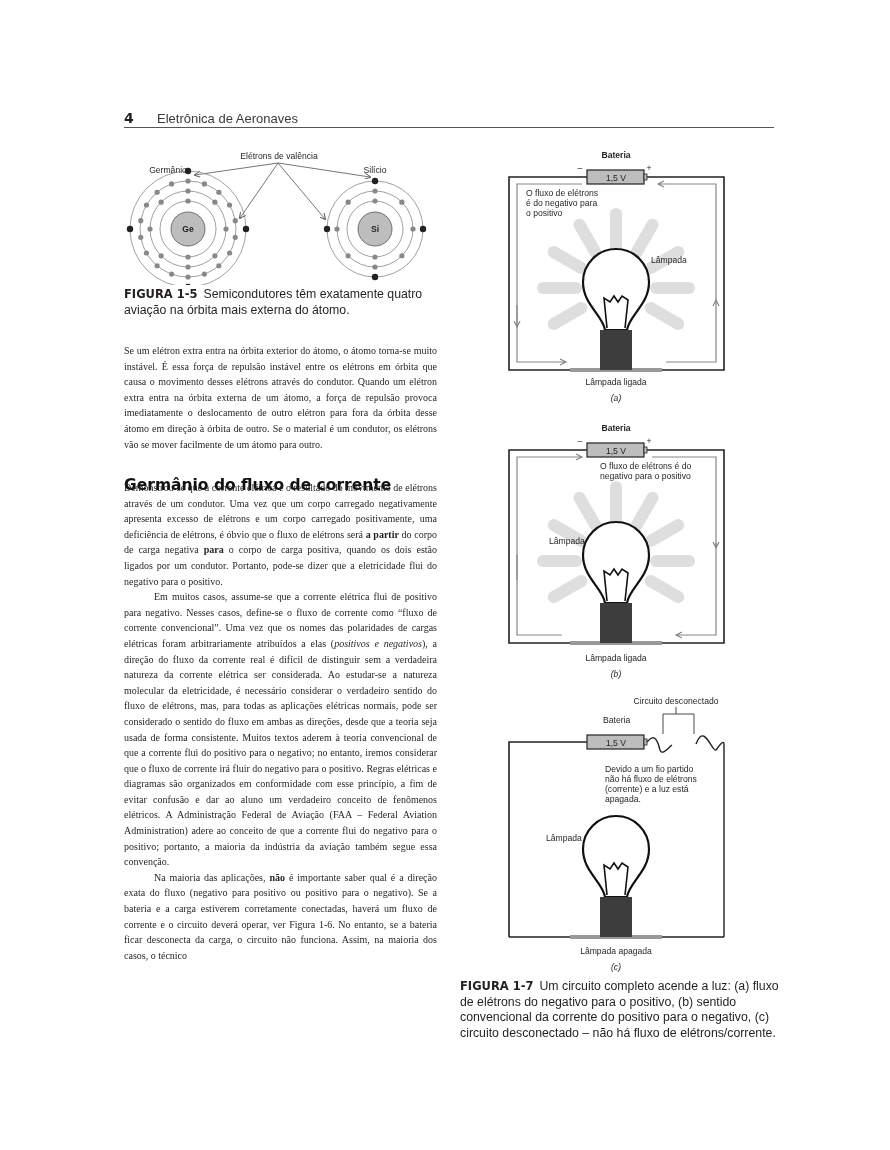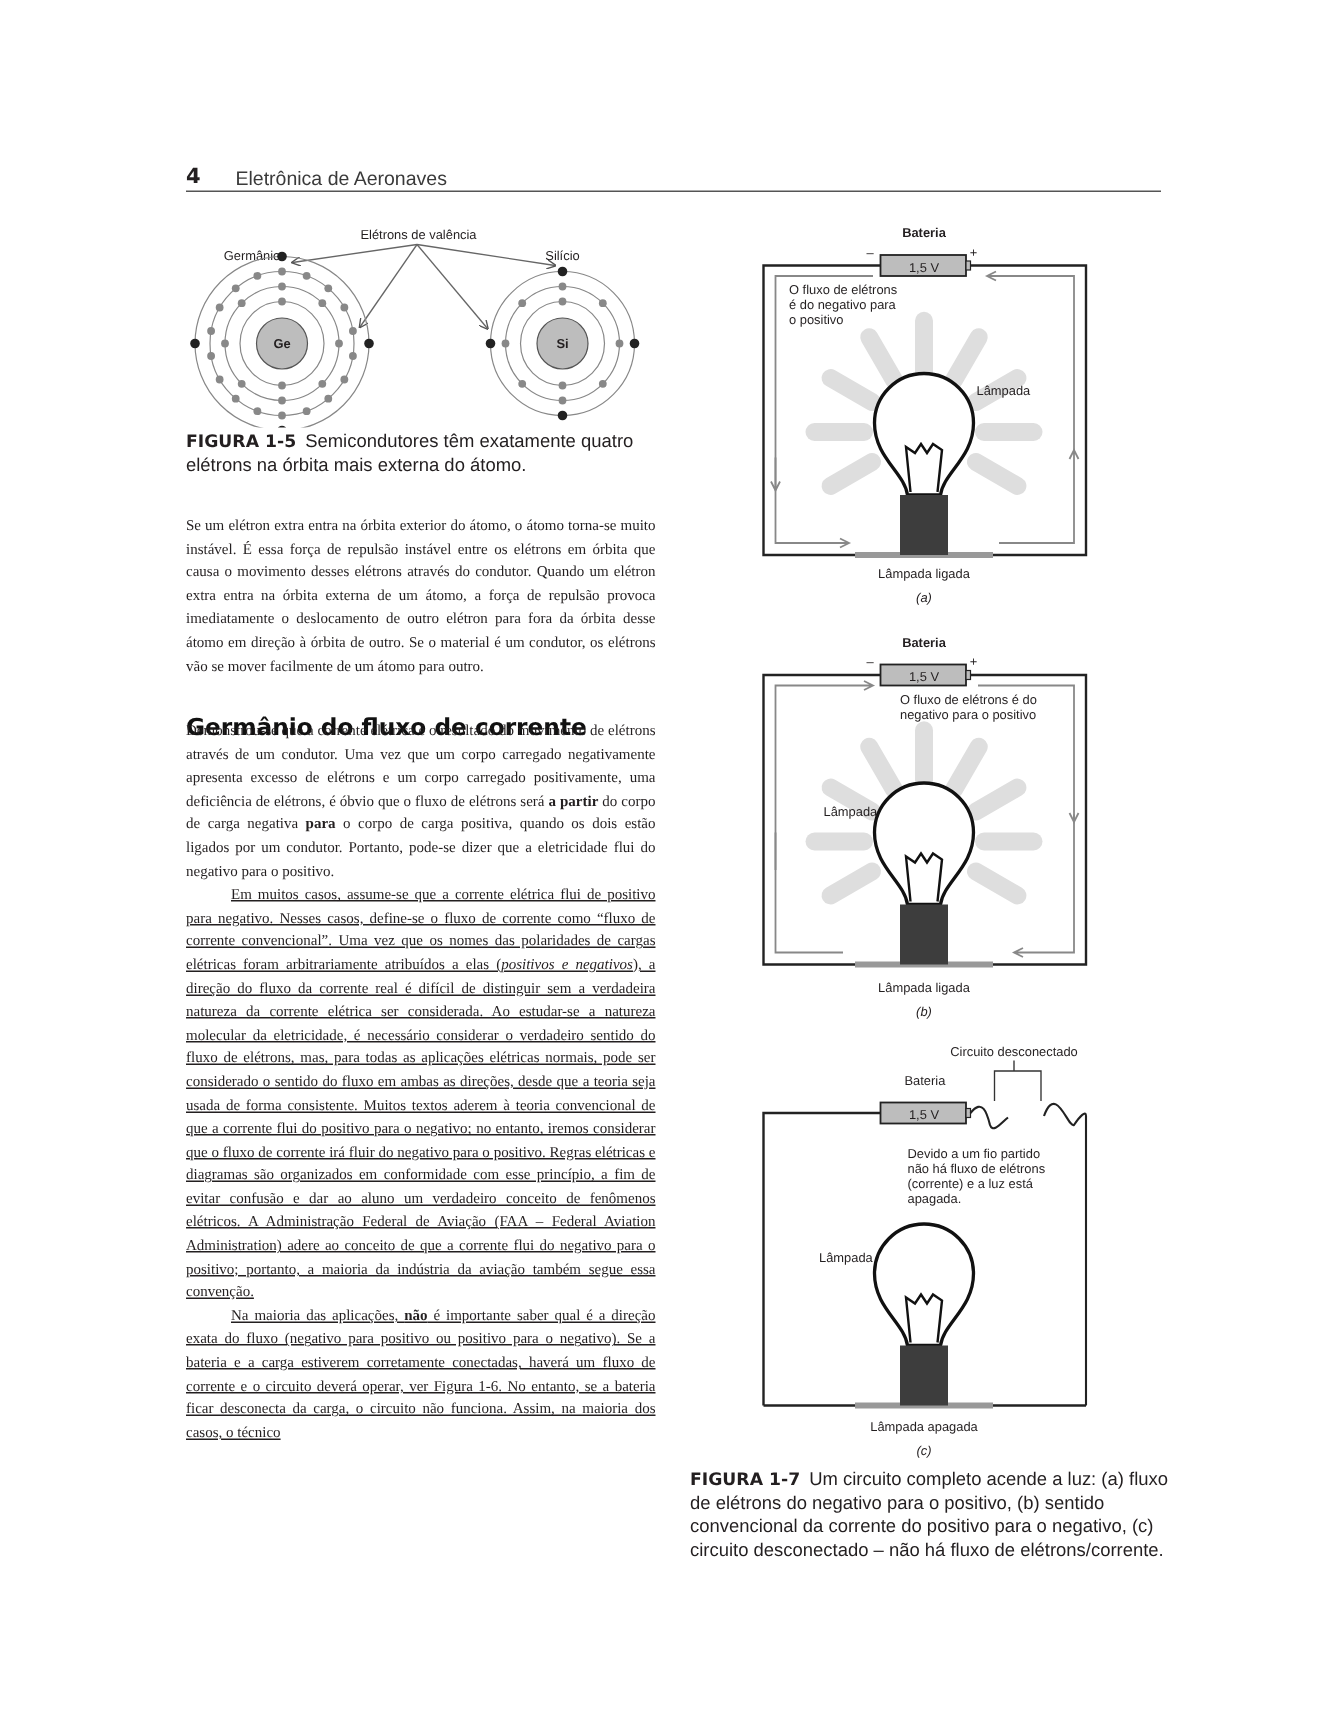--- a/index.html
+++ b/index.html
@@ -4,21 +4,21 @@
 <style>
   html, body { margin:0; padding:0; background:#ffffff; }
   body { width:890px; height:1150px; position:relative; overflow:hidden; color:#231f20; }
   .abs { position:absolute; }
   .header-num { left:124px; top:110px; font-family:"DejaVu Sans", sans-serif; font-weight:bold; font-size:14px; }
   .header-title { left:157px; top:111px; font-family:"Liberation Sans", sans-serif; font-size:13px; color:#3a3a3a; }
   .header-rule { left:124px; top:127px; width:650px; height:1px; background:#555; }
 
   .body-text { font-family:"Liberation Serif", serif; font-size:10px; line-height:15.6px; text-align:justify; color:#231f20; }
   .body-text p { margin:0; }
-  .indent { text-indent:30px;text-decoration:underline; }
+  .indent { text-indent:30px; }
   .section-h { font-family:"DejaVu Sans", sans-serif; font-weight:bold; font-size:15.5px; color:#111; }
 
   .caption { font-family:"Liberation Sans", sans-serif; font-size:12.3px; line-height:15.5px; color:#231f20; }
   .caption b { font-family:"DejaVu Sans", sans-serif; font-weight:bold; font-size:11.5px; margin-right:6px;text-align:center; }
 
   .lbl { font-family:"Liberation Sans", sans-serif; font-size:8.6px; fill:#231f20; }
   .lbl-b { font-family:"Liberation Sans", sans-serif; font-size:8.6px; font-weight:bold; fill:#231f20; }
 </style>
 </head>
 <body>
@@ -99,21 +99,21 @@
       <circle cx="217" cy="84" r="2.6" fill="#888"></circle>
       <circle cx="228.12994231491118" cy="57.1299423149112" r="2.6" fill="#888"></circle>
       <circle cx="255" cy="36" r="3.2" fill="#222"></circle>
       <circle cx="303" cy="84" r="3.2" fill="#222"></circle>
       <circle cx="255" cy="132" r="3.2" fill="#222"></circle>
       <circle cx="207" cy="84" r="3.2" fill="#222"></circle>
     </g>
 </svg>
 
 <div class="abs caption" style="left:124px;top:287px;width:300px;">
-  <b>FIGURA 1-5</b><span>Semicondutores têm exatamente quatro elétrons na órbita mais externa do átomo.</span>
+  <b>FIGURA 1-5</b><span>Semicondutores têm exatamente quatro aviação na órbita mais externa do átomo.</span>
 </div>
 
 <div class="abs body-text" style="left:124px;top:343px;width:313px;">
   <p>Se um elétron extra entra na órbita exterior do átomo, o átomo torna-se muito instável. É essa força de repulsão instável entre os elétrons em órbita que causa o movimento desses elétrons através do condutor. Quando um elétron extra entra na órbita externa de um átomo, a força de repulsão provoca imediatamente o deslocamento de outro elétron para fora da órbita desse átomo em direção à órbita de outro. Se o material é um condutor, os elétrons vão se mover facilmente de um átomo para outro.</p>
 </div>
 
 <div class="abs section-h" style="left:124px;top:476px;">Germânio do fluxo de corrente</div>
 
 <div class="abs body-text" style="left:124px;top:480px;width:313px;">
   <p><span>Demonstrou-se que a corrente elétrica é o resultado do movimento de elétrons através de um condutor. Uma vez que um corpo carregado negativamente apresenta excesso de elétrons e um corpo carregado positivamente, uma deficiência de elétrons, é óbvio que o fluxo de elétrons será </span><b>a partir</b><span> do corpo de carga negativa </span><b>para</b><span> o corpo de carga positiva, quando os dois estão ligados por um condutor. Portanto, pode-se dizer que a eletricidade flui do negativo para o positivo.</span></p>

